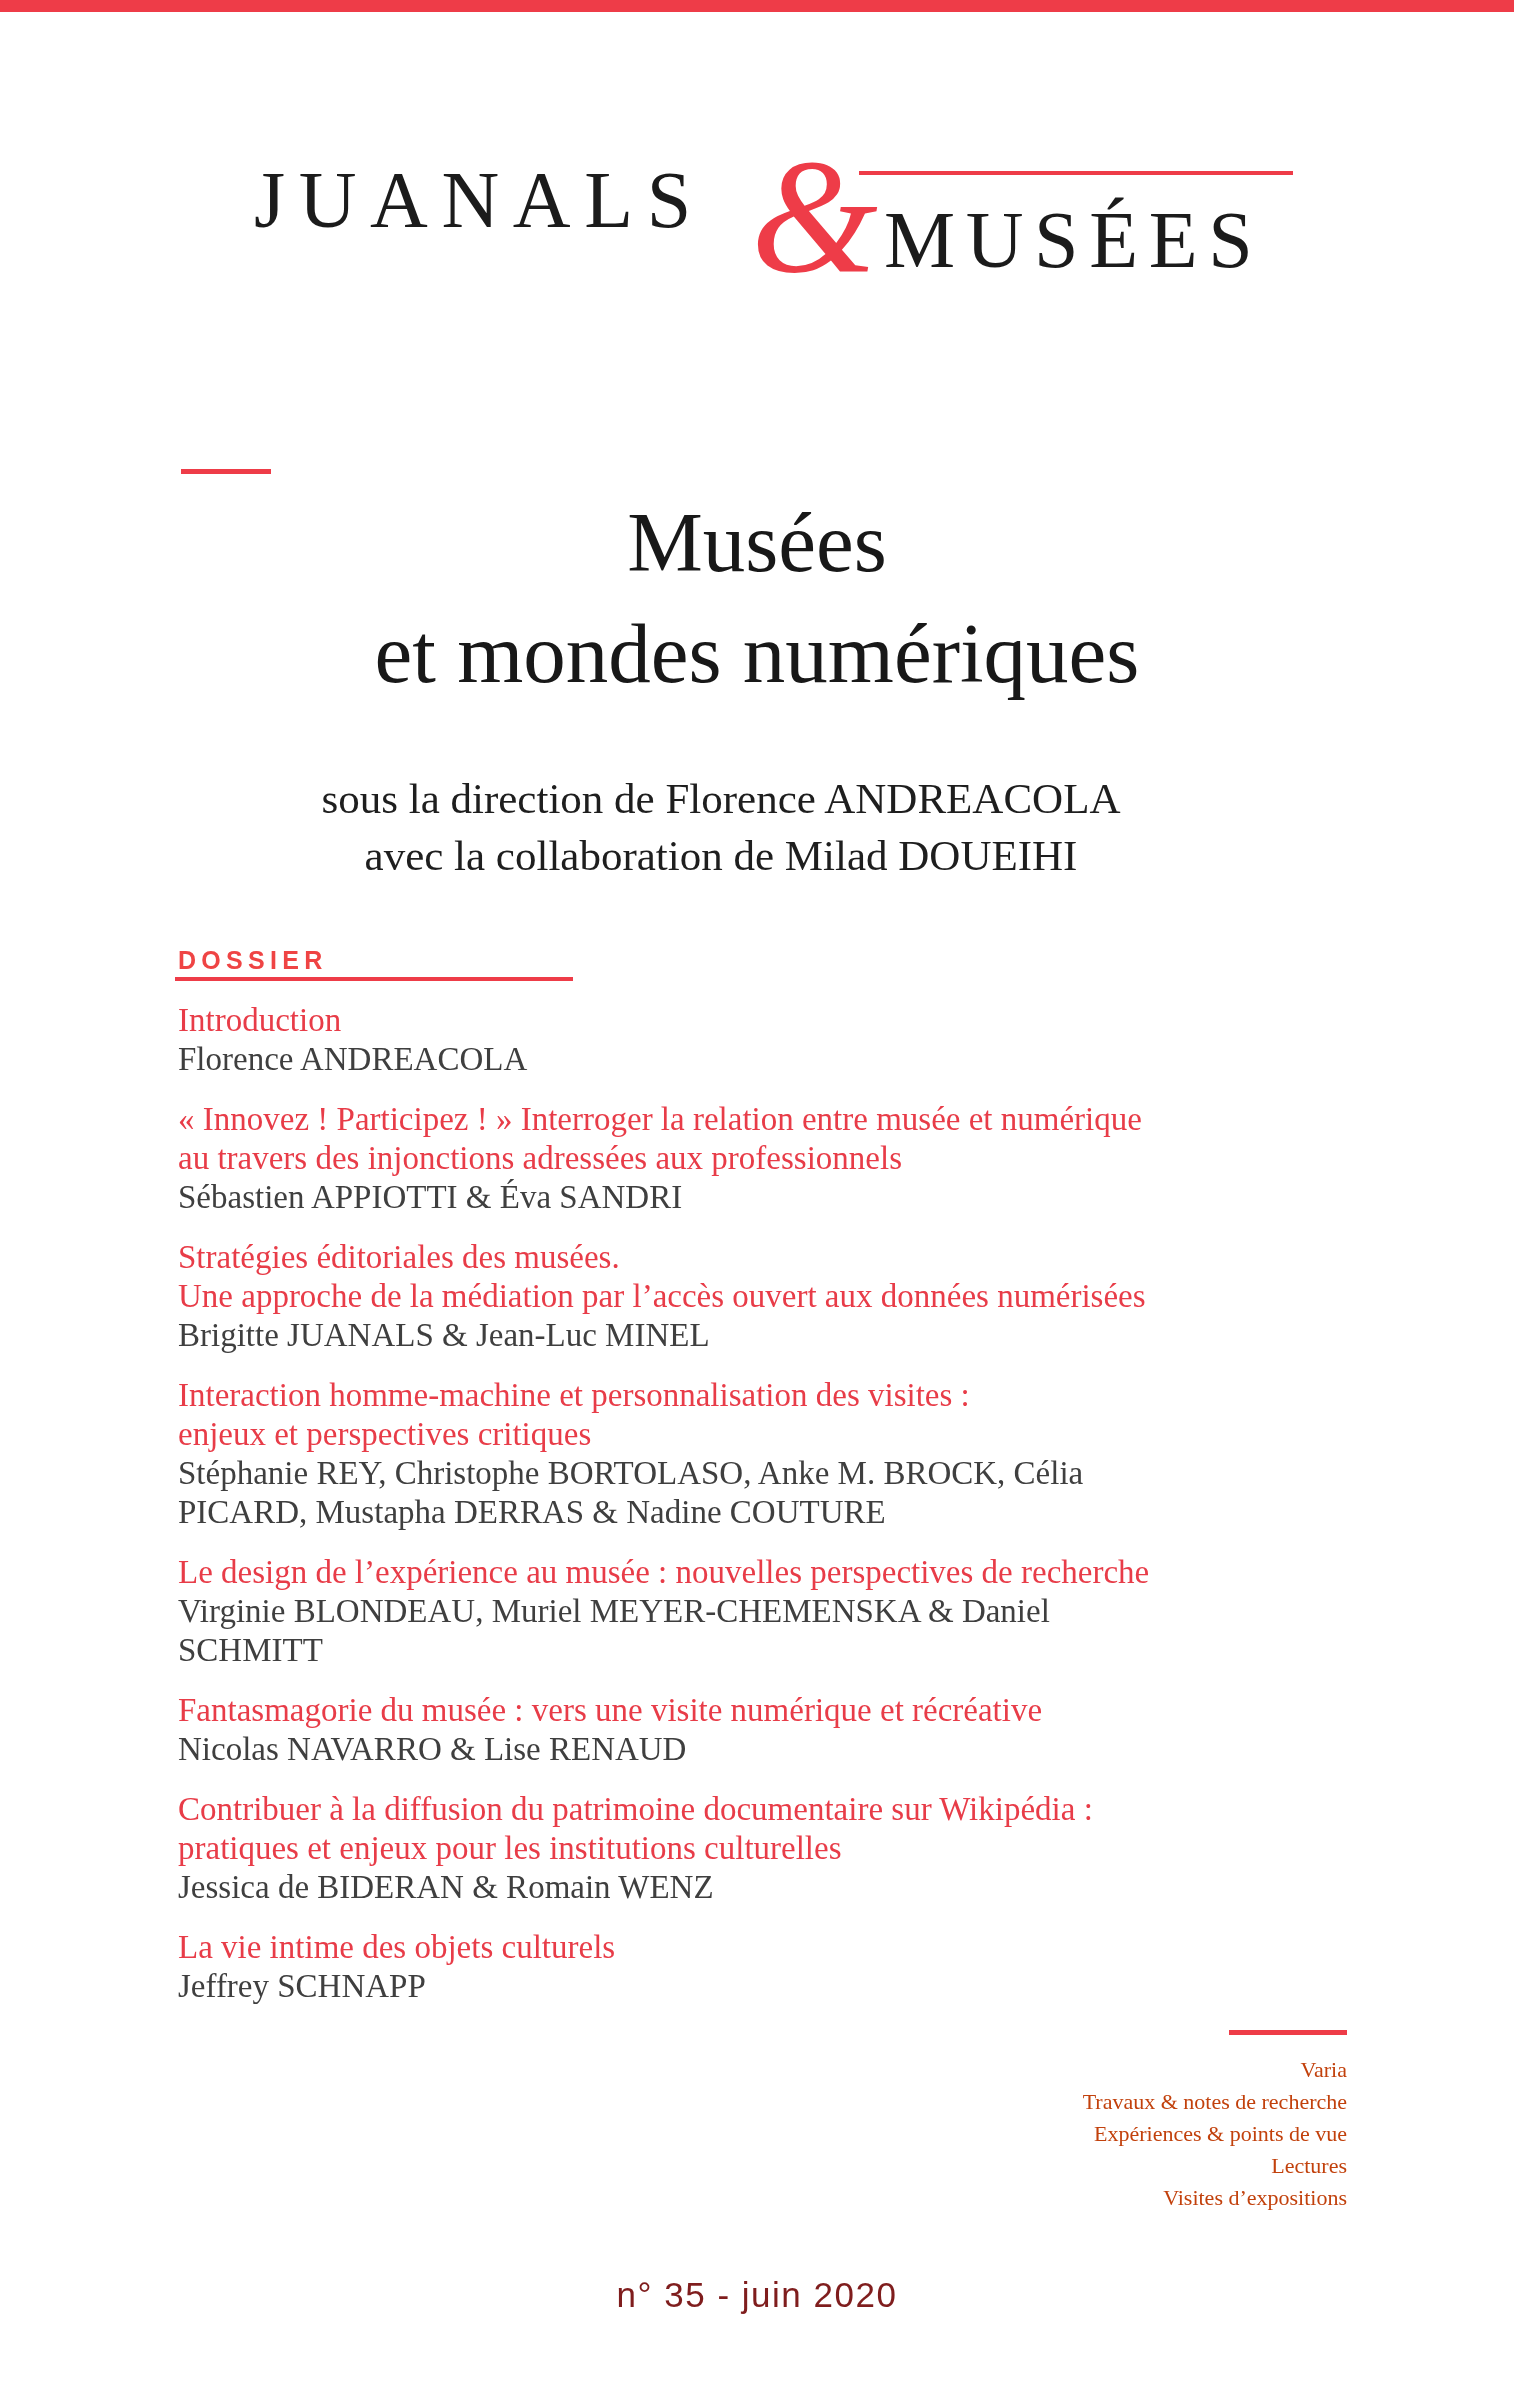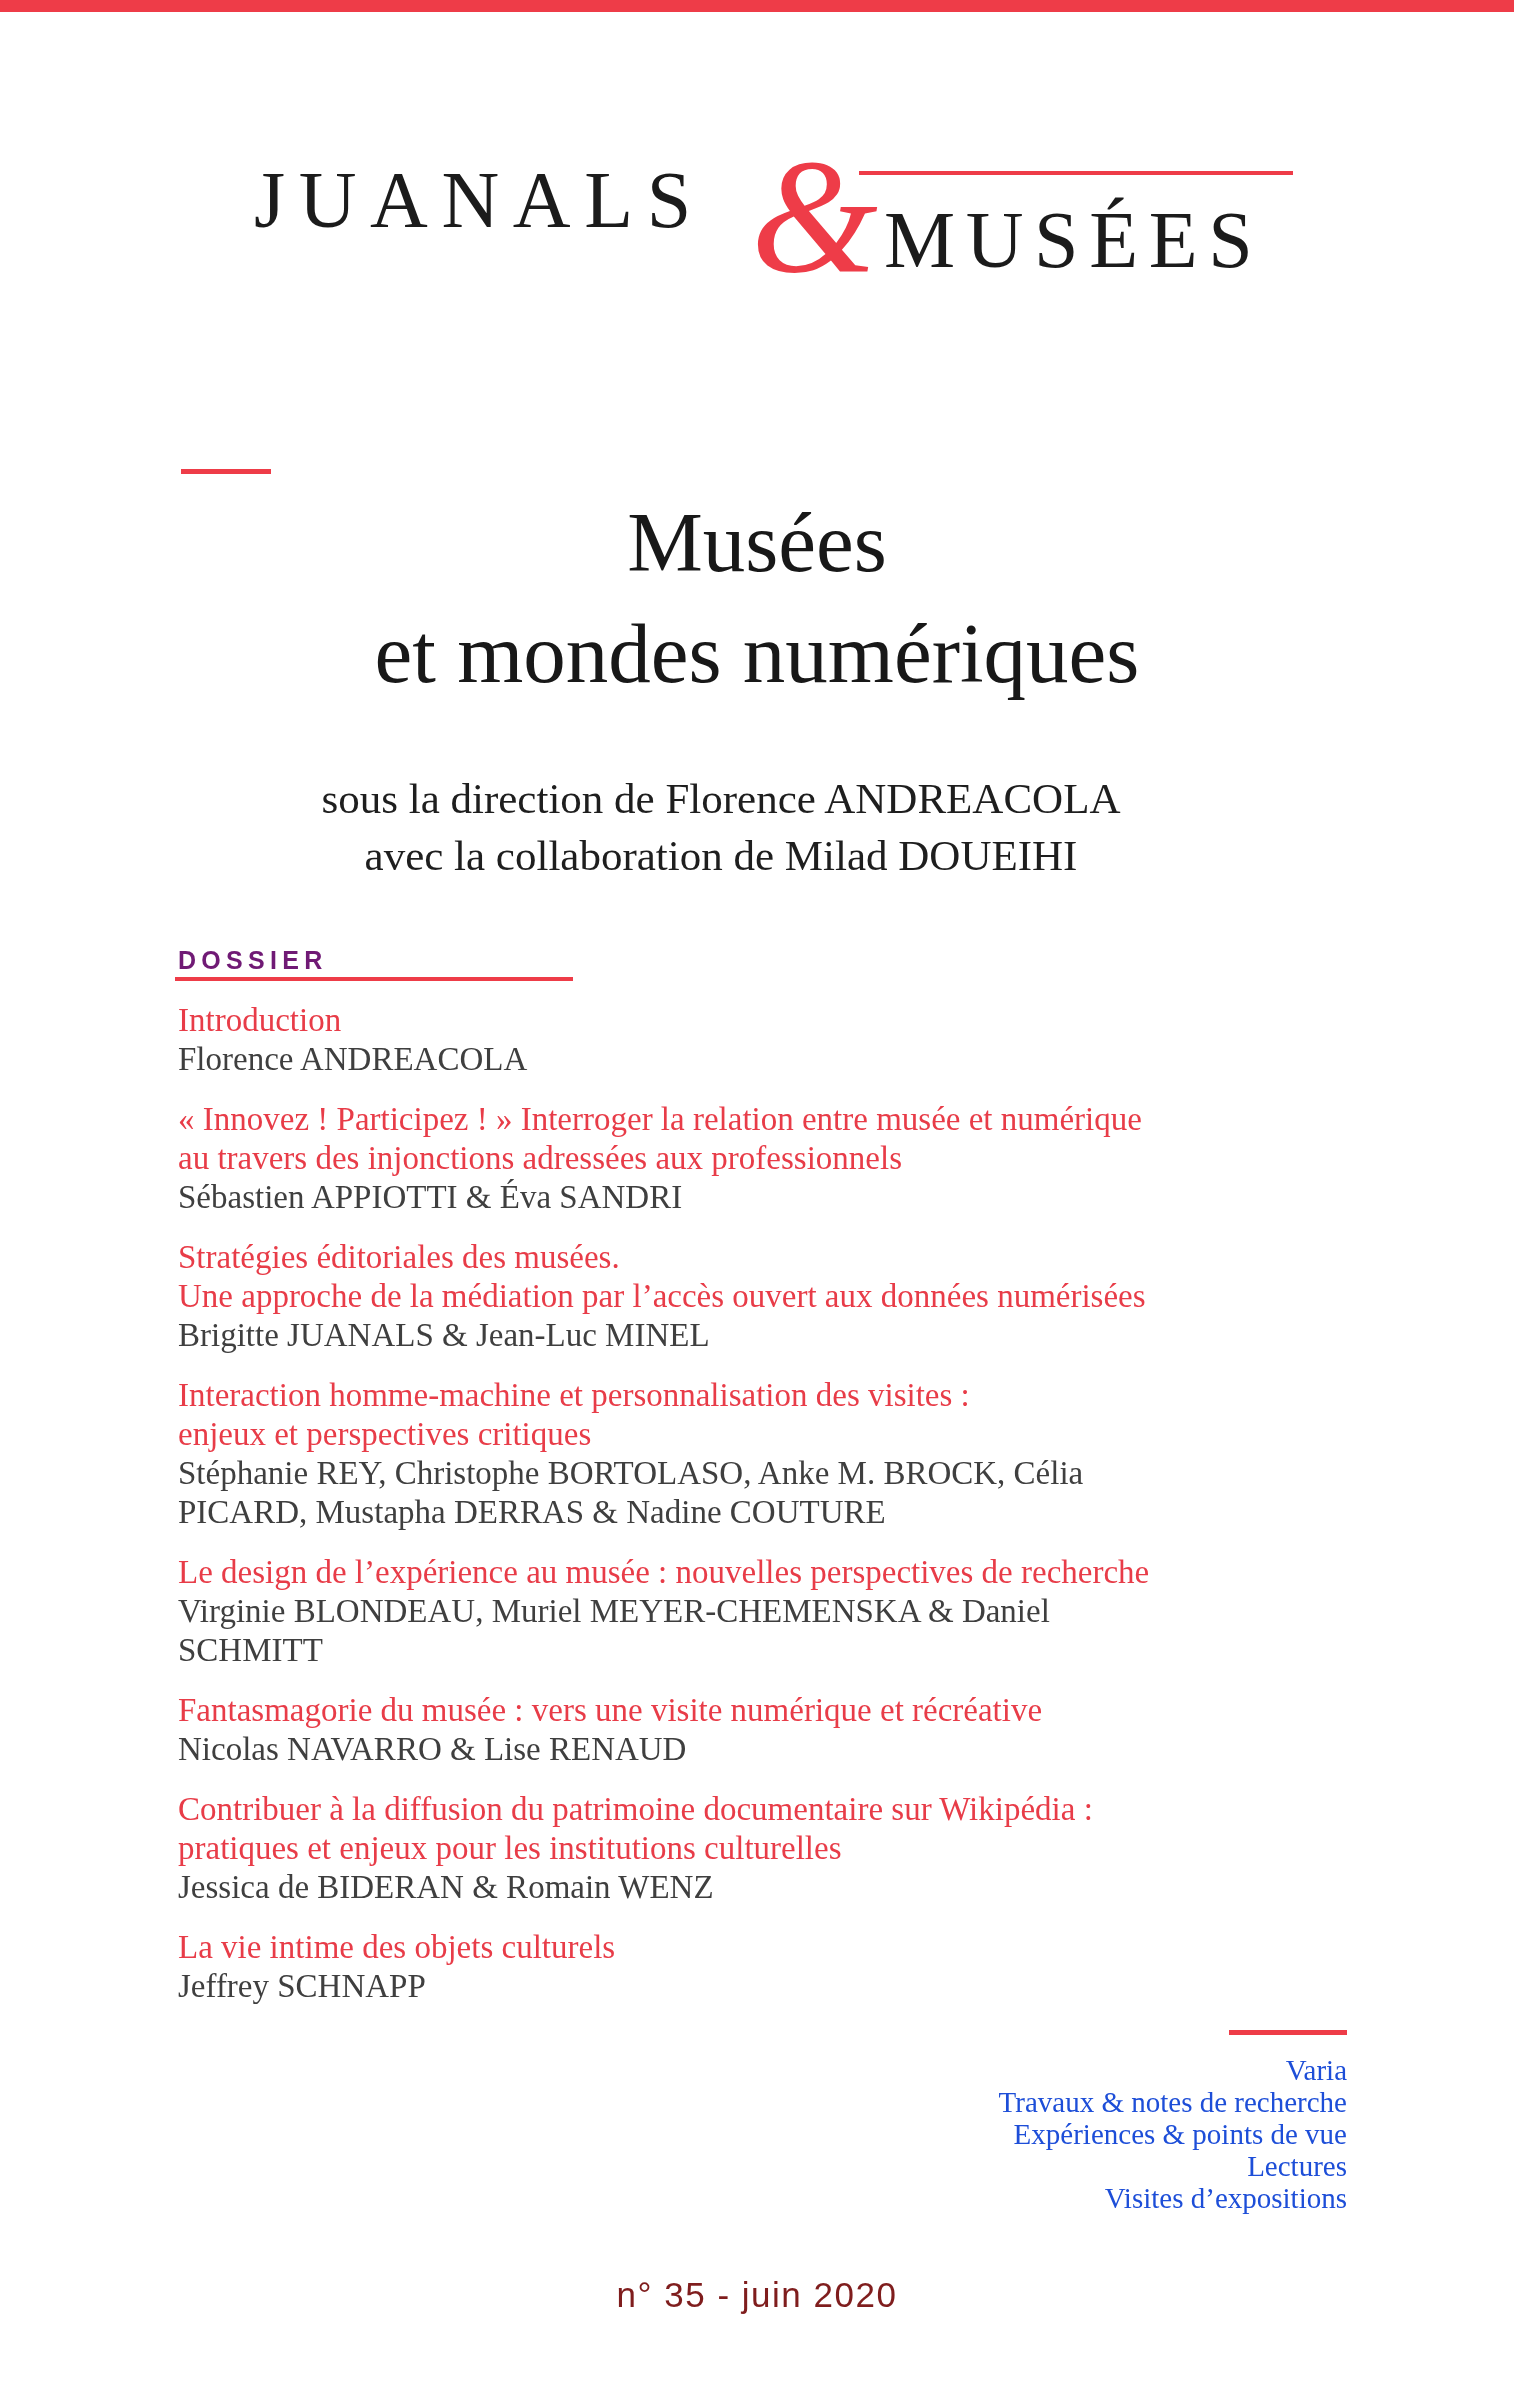--- a/index.html
+++ b/index.html
@@ -14,30 +14,30 @@
   .logo-word{color:#1b1b1b;line-height:1;white-space:nowrap;}
   .logo-culture{left:254px;top:160px;font-size:80px;letter-spacing:13.6px;}
   .logo-musees{left:884px;top:200px;font-size:80px;letter-spacing:10.6px;}
   .logo-amp{left:751px;top:135px;font-size:163px;line-height:1;color:#ee3c48;font-style:italic;}
   .logo-line{left:859px;top:171px;width:434px;height:3.8px;background:#ee3c48;}
   
   .title-dash{left:181px;top:469px;width:90px;height:4.5px;background:#ee3c48;}
   .cover-title{left:0;top:487px;width:1514px;text-align:center;font-size:85px;line-height:111px;color:#181818;white-space:pre-line;}
   .direction{left:0;top:770px;width:1442px;text-align:center;font-size:43px;line-height:57px;color:#1e1e1e;white-space:pre-line;}
   
-  .dossier-label{left:178px;top:948px;font-family:"Liberation Sans","DejaVu Sans",sans-serif;font-weight:600;font-size:25px;letter-spacing:5.3px;line-height:1;color:#701a75;}
+  .dossier-label{left:178px;top:948px;font-family:"Liberation Sans","DejaVu Sans",sans-serif;font-weight:600;font-size:25px;letter-spacing:5.3px;line-height:1;color:#ef4444;}
   .dossier-line{left:175px;top:977px;width:398px;height:3.8px;background:#ee3c48;}
   .toc{left:178px;top:1001px;width:1181px;font-size:33px;line-height:39px;}
   .toc-item{margin:0 0 21px 0;}
   .toc-title{color:#e83c48;white-space:pre-line;}
   .toc-authors{color:#3f3f3f;white-space:pre-line;}
   
   .sections{right:167px;top:2030px;text-align:right;}
   .sections-dash{width:118px;height:4.5px;background:#ee3c48;margin:0 0 19.7px auto;}
-  .section-item{font-size:29px;line-height:32px;color:#1d4ed8;}
+  .section-item{font-size:22px;line-height:32px;color:#c2410c;}
   
   .issue{left:0;top:2275px;width:1514px;text-align:center;font-family:"Liberation Sans","DejaVu Sans",sans-serif;font-weight:300;font-size:35px;letter-spacing:1.5px;color:#7f1d1d;}
 </style>
 </head>
 <body>
 
 <div class="abs top-band"></div>
 
 <div>
   <div class="abs logo-word logo-culture">JUANALS</div>

